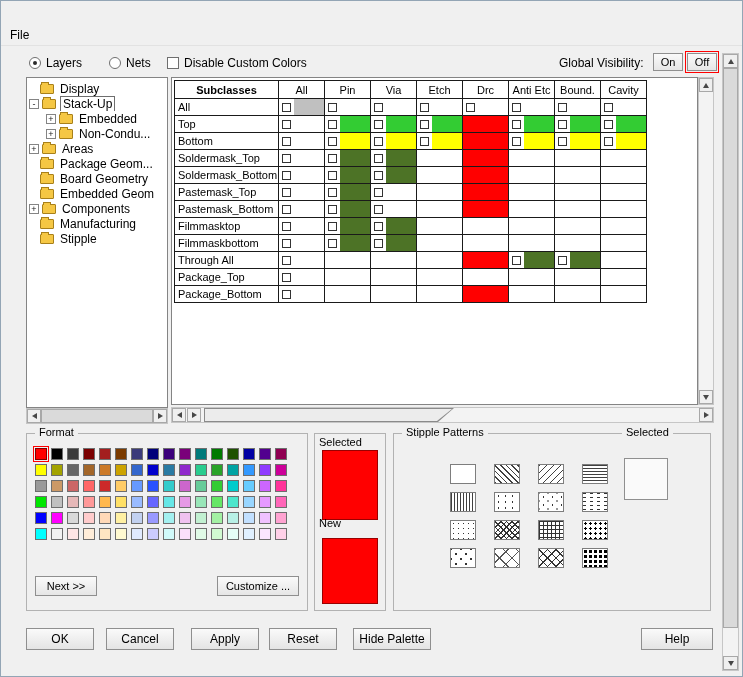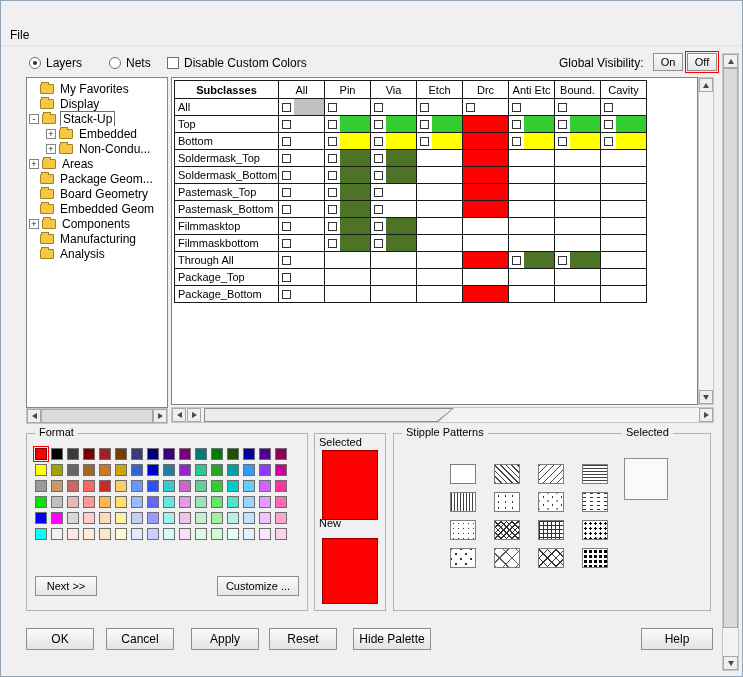--- a/index.html
+++ b/index.html
@@ -137,24 +137,20 @@
   </div>
   <div class="ctl" style="left:558px">
     <span>Global Visibility:</span>
   </div>
   <div class="sbtn" style="left:652px;width:30px">On</div>
   <div class="sbtn off-hl" style="left:686px;width:30px">Off</div>
 
   <div class="tree">
       <div class="tree-row" style="padding-left: 13px;">
         <span class="folder"></span>
-        <span class="tree-label">My Favorites</span>
-      </div>
-      <div class="tree-row" style="padding-left: 13px;">
-        <span class="folder"></span>
         <span class="tree-label">Display</span>
       </div>
       <div class="tree-row" style="padding-left: 2px;">
         <span class="expander">-</span>
         <span class="folder"></span>
         <span class="tree-label selected">Stack-Up</span>
       </div>
       <div class="tree-row" style="padding-left: 19px;">
         <span class="expander">+</span>
         <span class="folder"></span>
@@ -186,21 +182,21 @@
         <span class="expander">+</span>
         <span class="folder"></span>
         <span class="tree-label">Components</span>
       </div>
       <div class="tree-row" style="padding-left: 13px;">
         <span class="folder"></span>
         <span class="tree-label">Manufacturing</span>
       </div>
       <div class="tree-row" style="padding-left: 13px;">
         <span class="folder"></span>
-        <span class="tree-label">Analysis</span>
+        <span class="tree-label">Stipple</span>
       </div>
     </div>
 
   <div class="scroll h" style="left:25px;top:407px;width:142px;">
     <div class="sb-btn" style="left:0;top:0">
         <div class="tri tri-left"></div>
       </div>
     <div class="sb-thumb" style="left:14px;right:14px;top:0;height:14px"></div>
     <div class="sb-btn" style="right:0;top:0">
         <div class="tri tri-right"></div>

